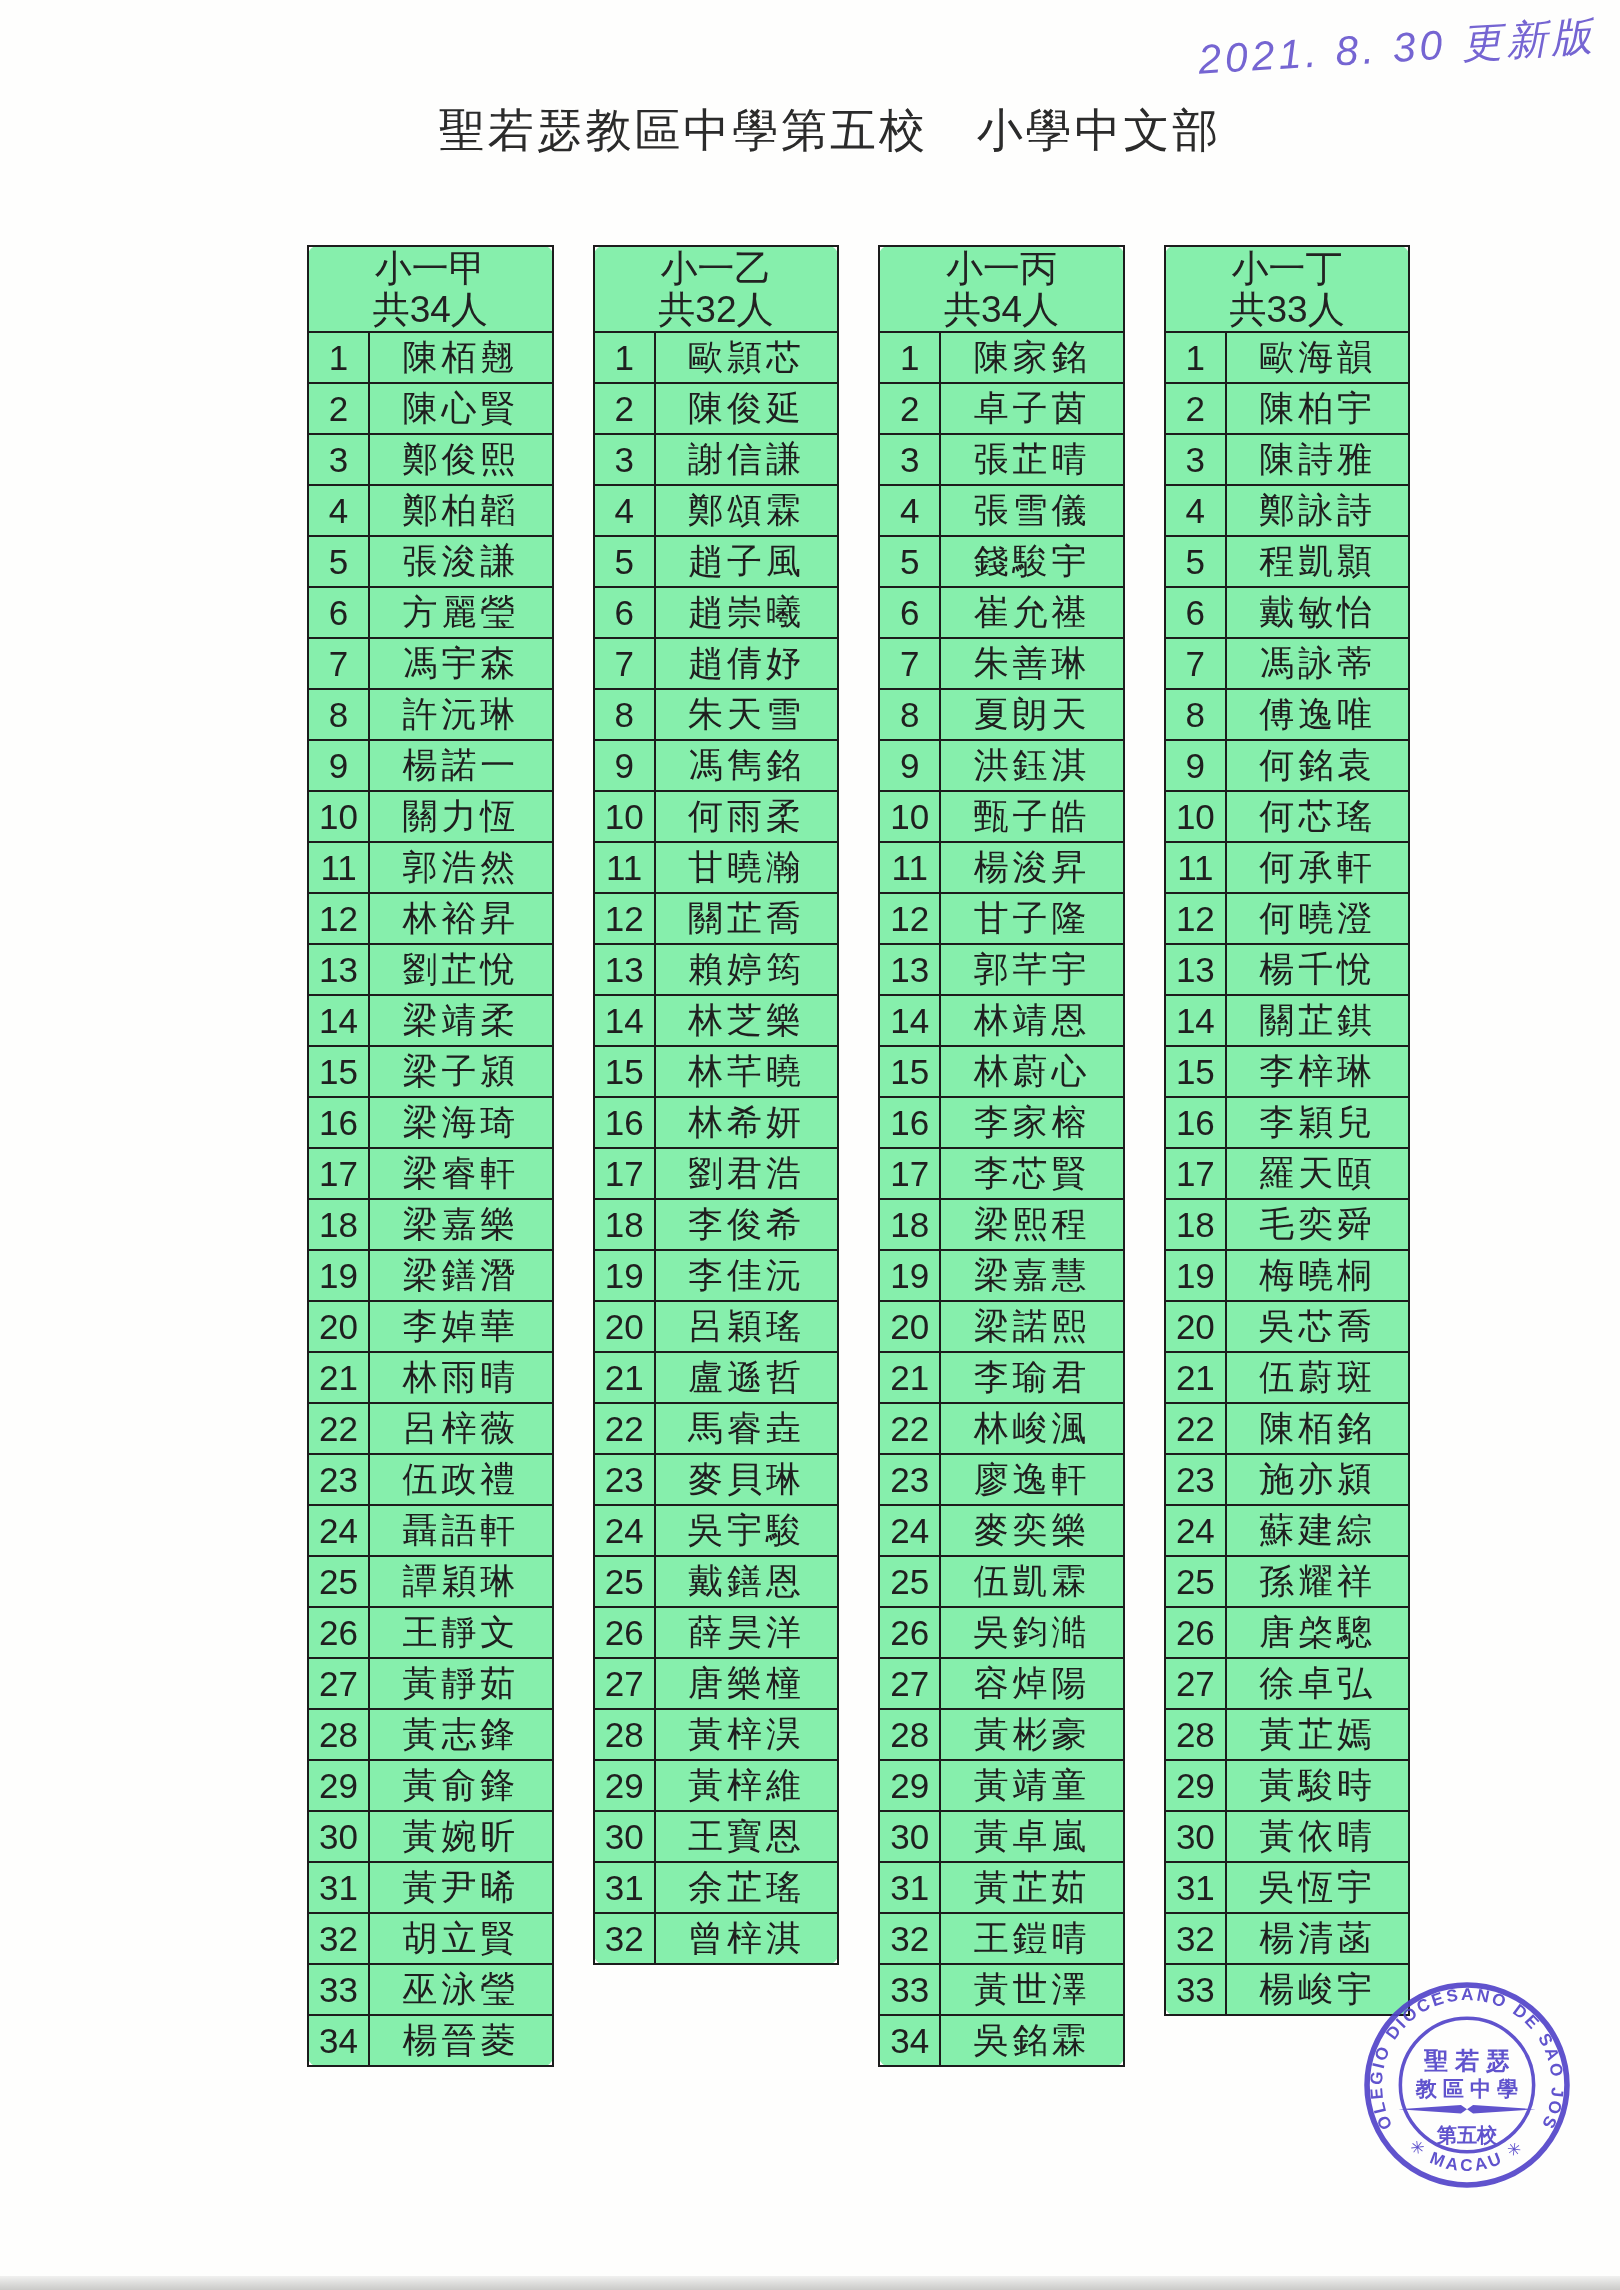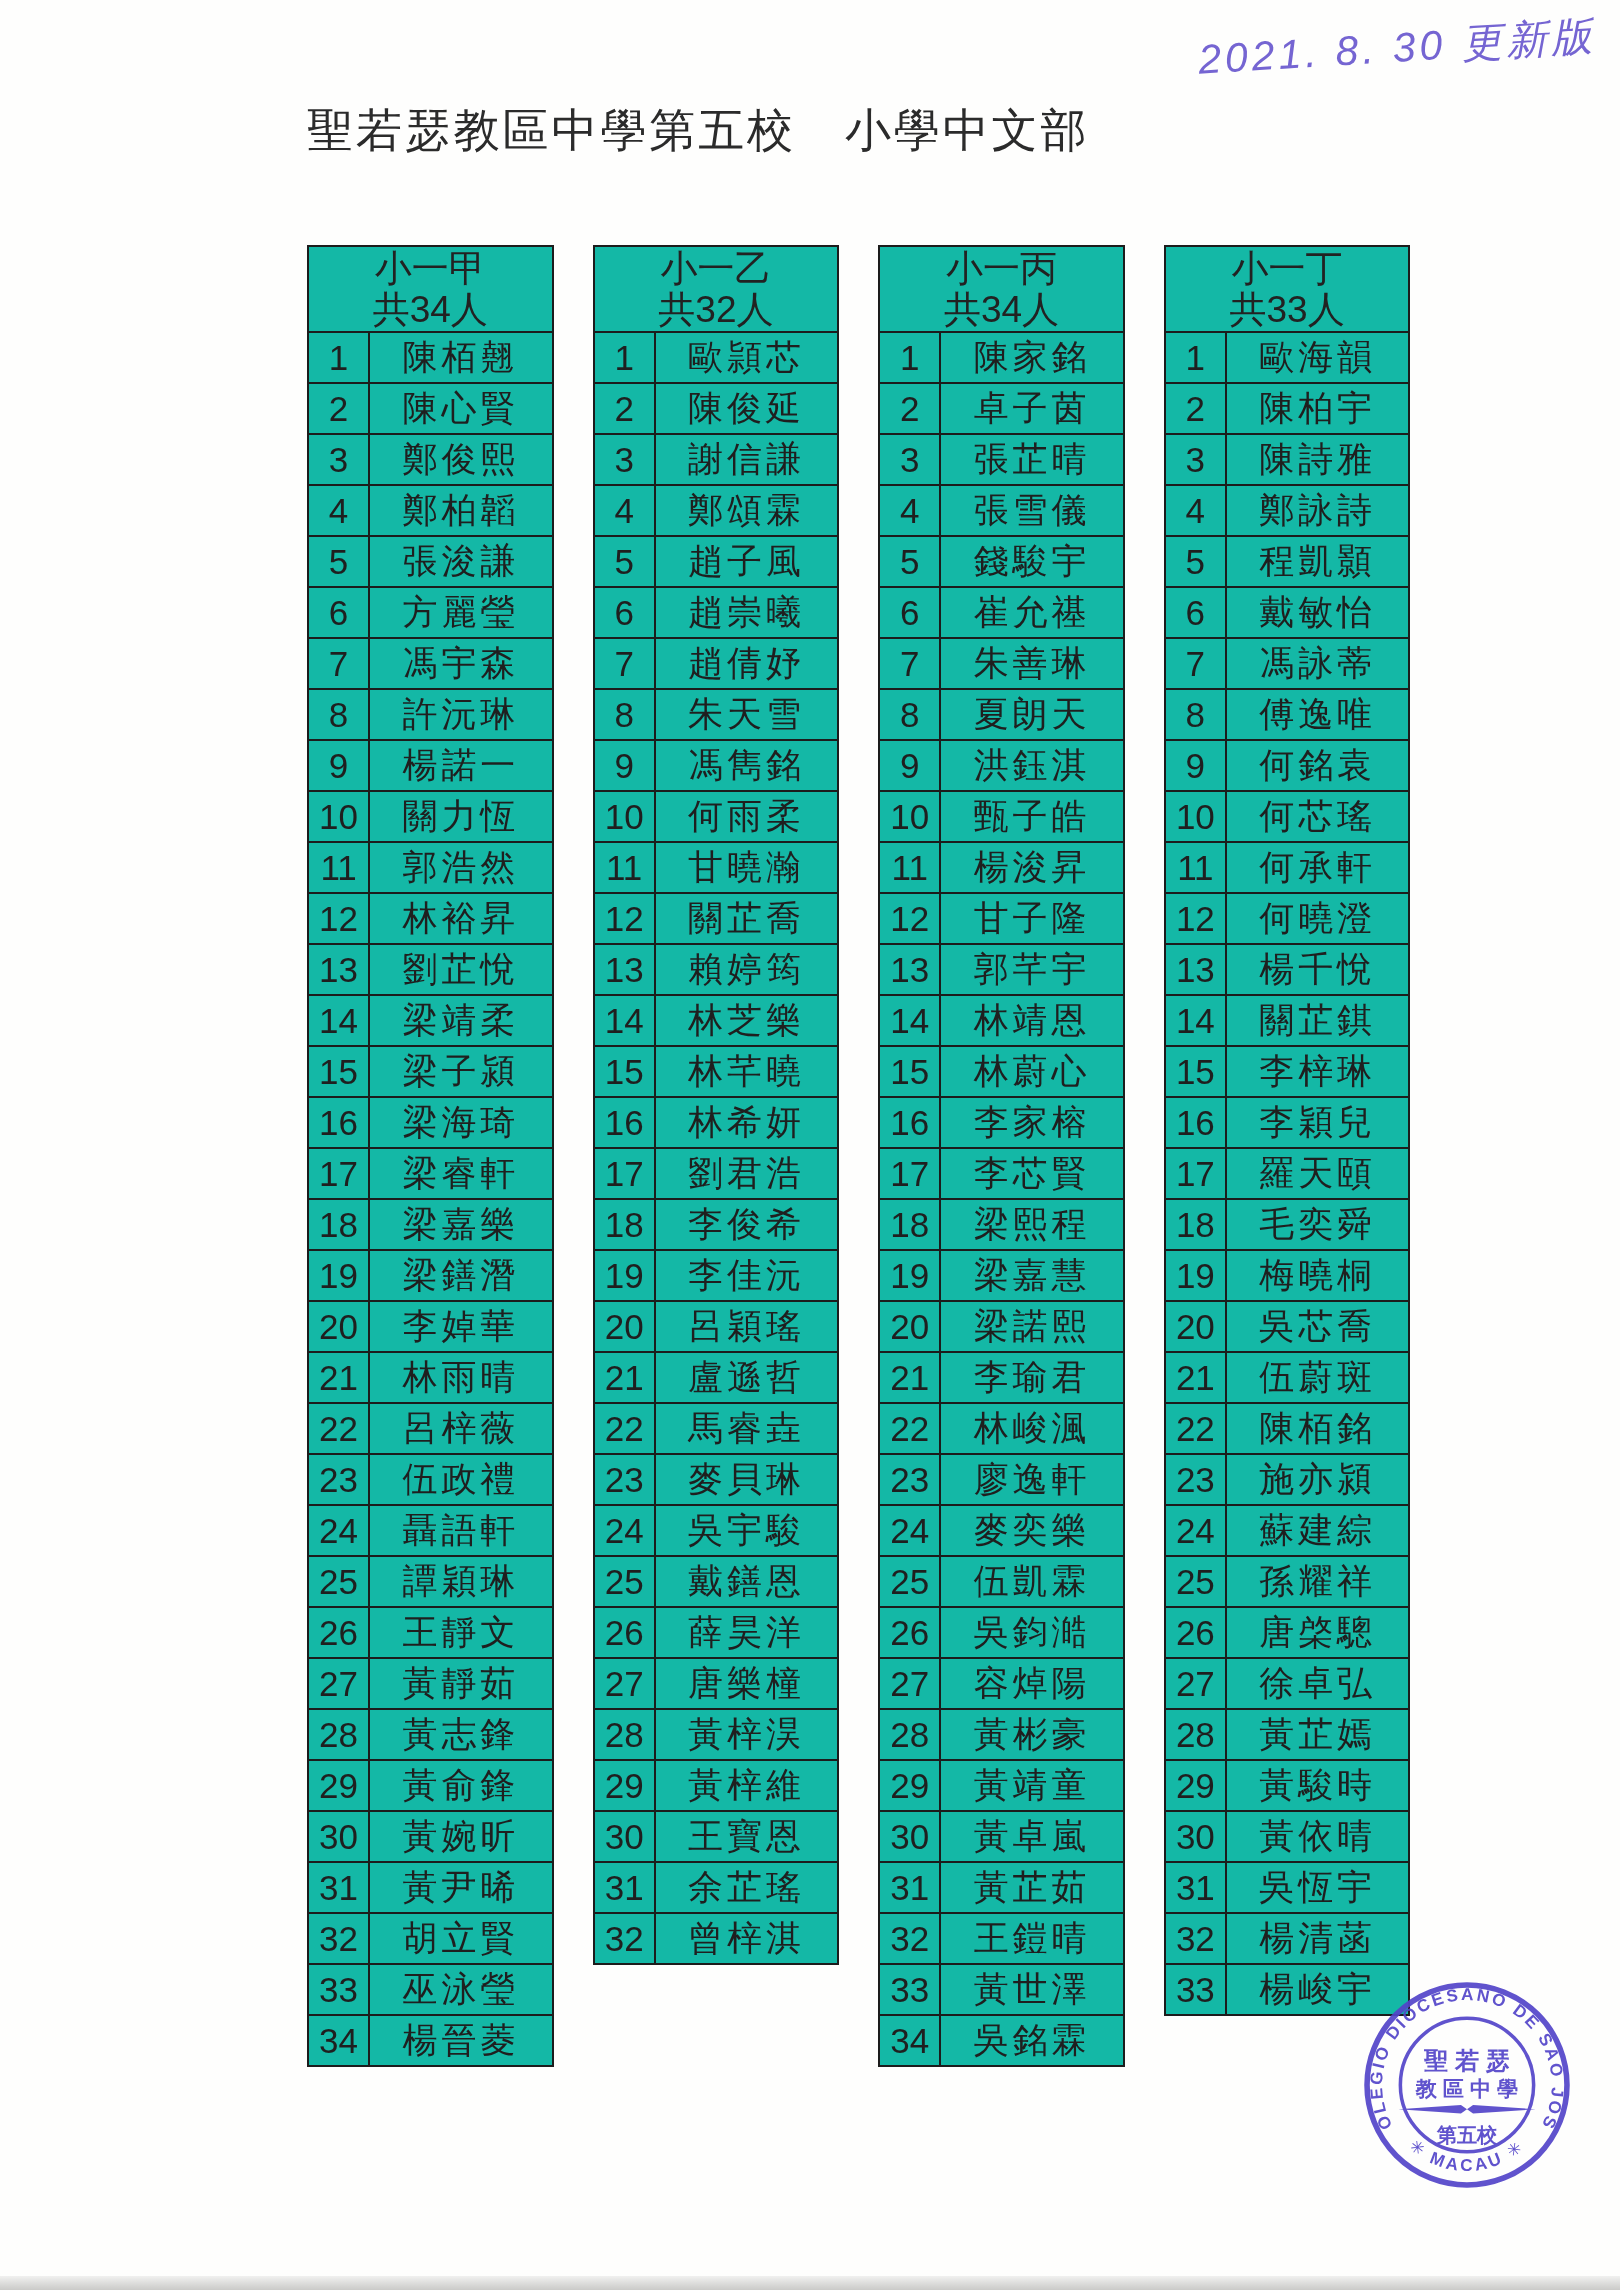--- a/index.html
+++ b/index.html
@@ -20,37 +20,39 @@
     color: #7565d2;
     font-style: italic;
     letter-spacing: 3.9px;
     transform: rotate(-3.5deg);
     white-space: nowrap;
   }
 
   
   .title-1, .title-2 {
     position: absolute; left: 307px; width: 1046px;
+    text-align: center;
     color: #2b2b2b;
     font-size: 46px;
     letter-spacing: 2.9px;
     white-space: nowrap;
   }
   .title-1 { top: 100px; }
   .title-2 { top: 159px; }
 
   
   .tables {
     position: absolute; left: 307px; top: 245px;
     display: flex; gap: 39px; align-items: flex-start;
   }
   table.roster {
     border-collapse: collapse;
-    background: #14b8a6;
+    background: #86efac;
     table-layout: fixed;
+    border-radius: 13px;
   }
   table.roster, table.roster th, table.roster td {
     border: 2.5px solid #1c1c1c;
   }
   table.roster th {
     height: 84px;
     font-weight: normal;
     font-size: 37px;
     color: #222;
     line-height: 1.12;

